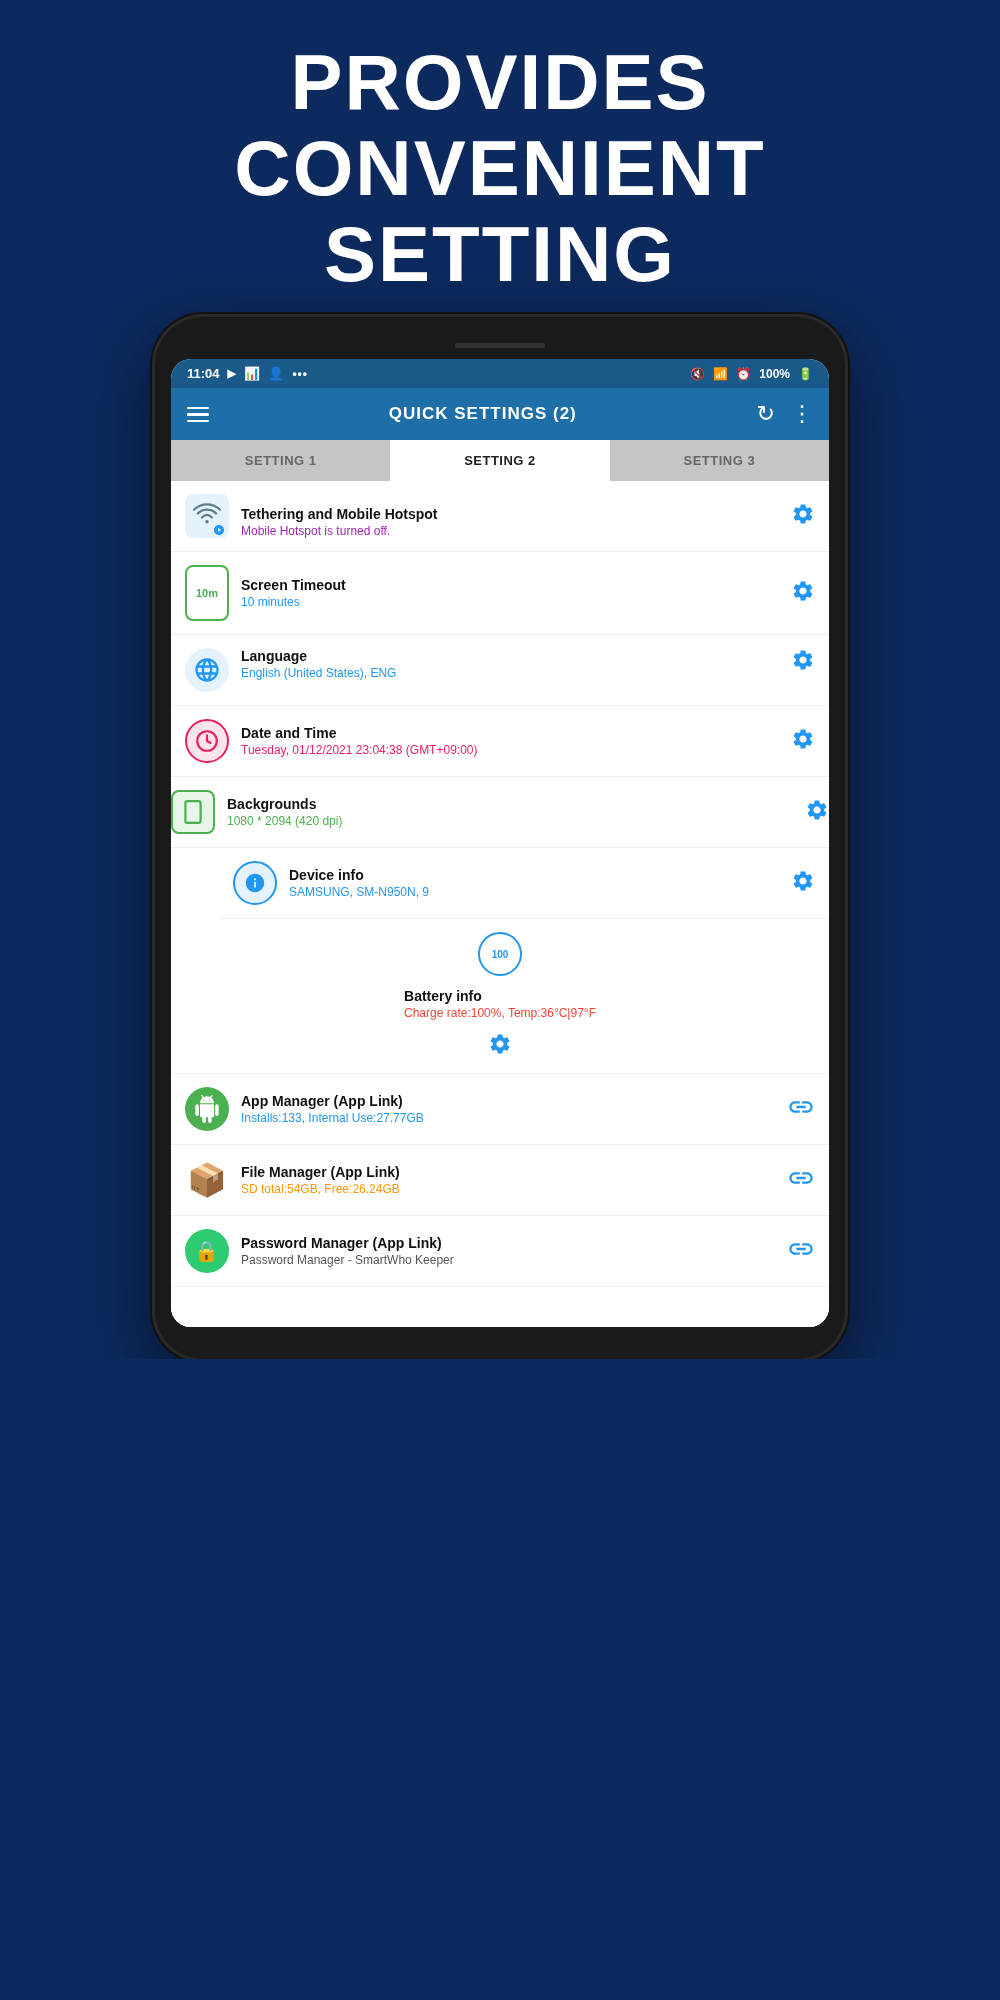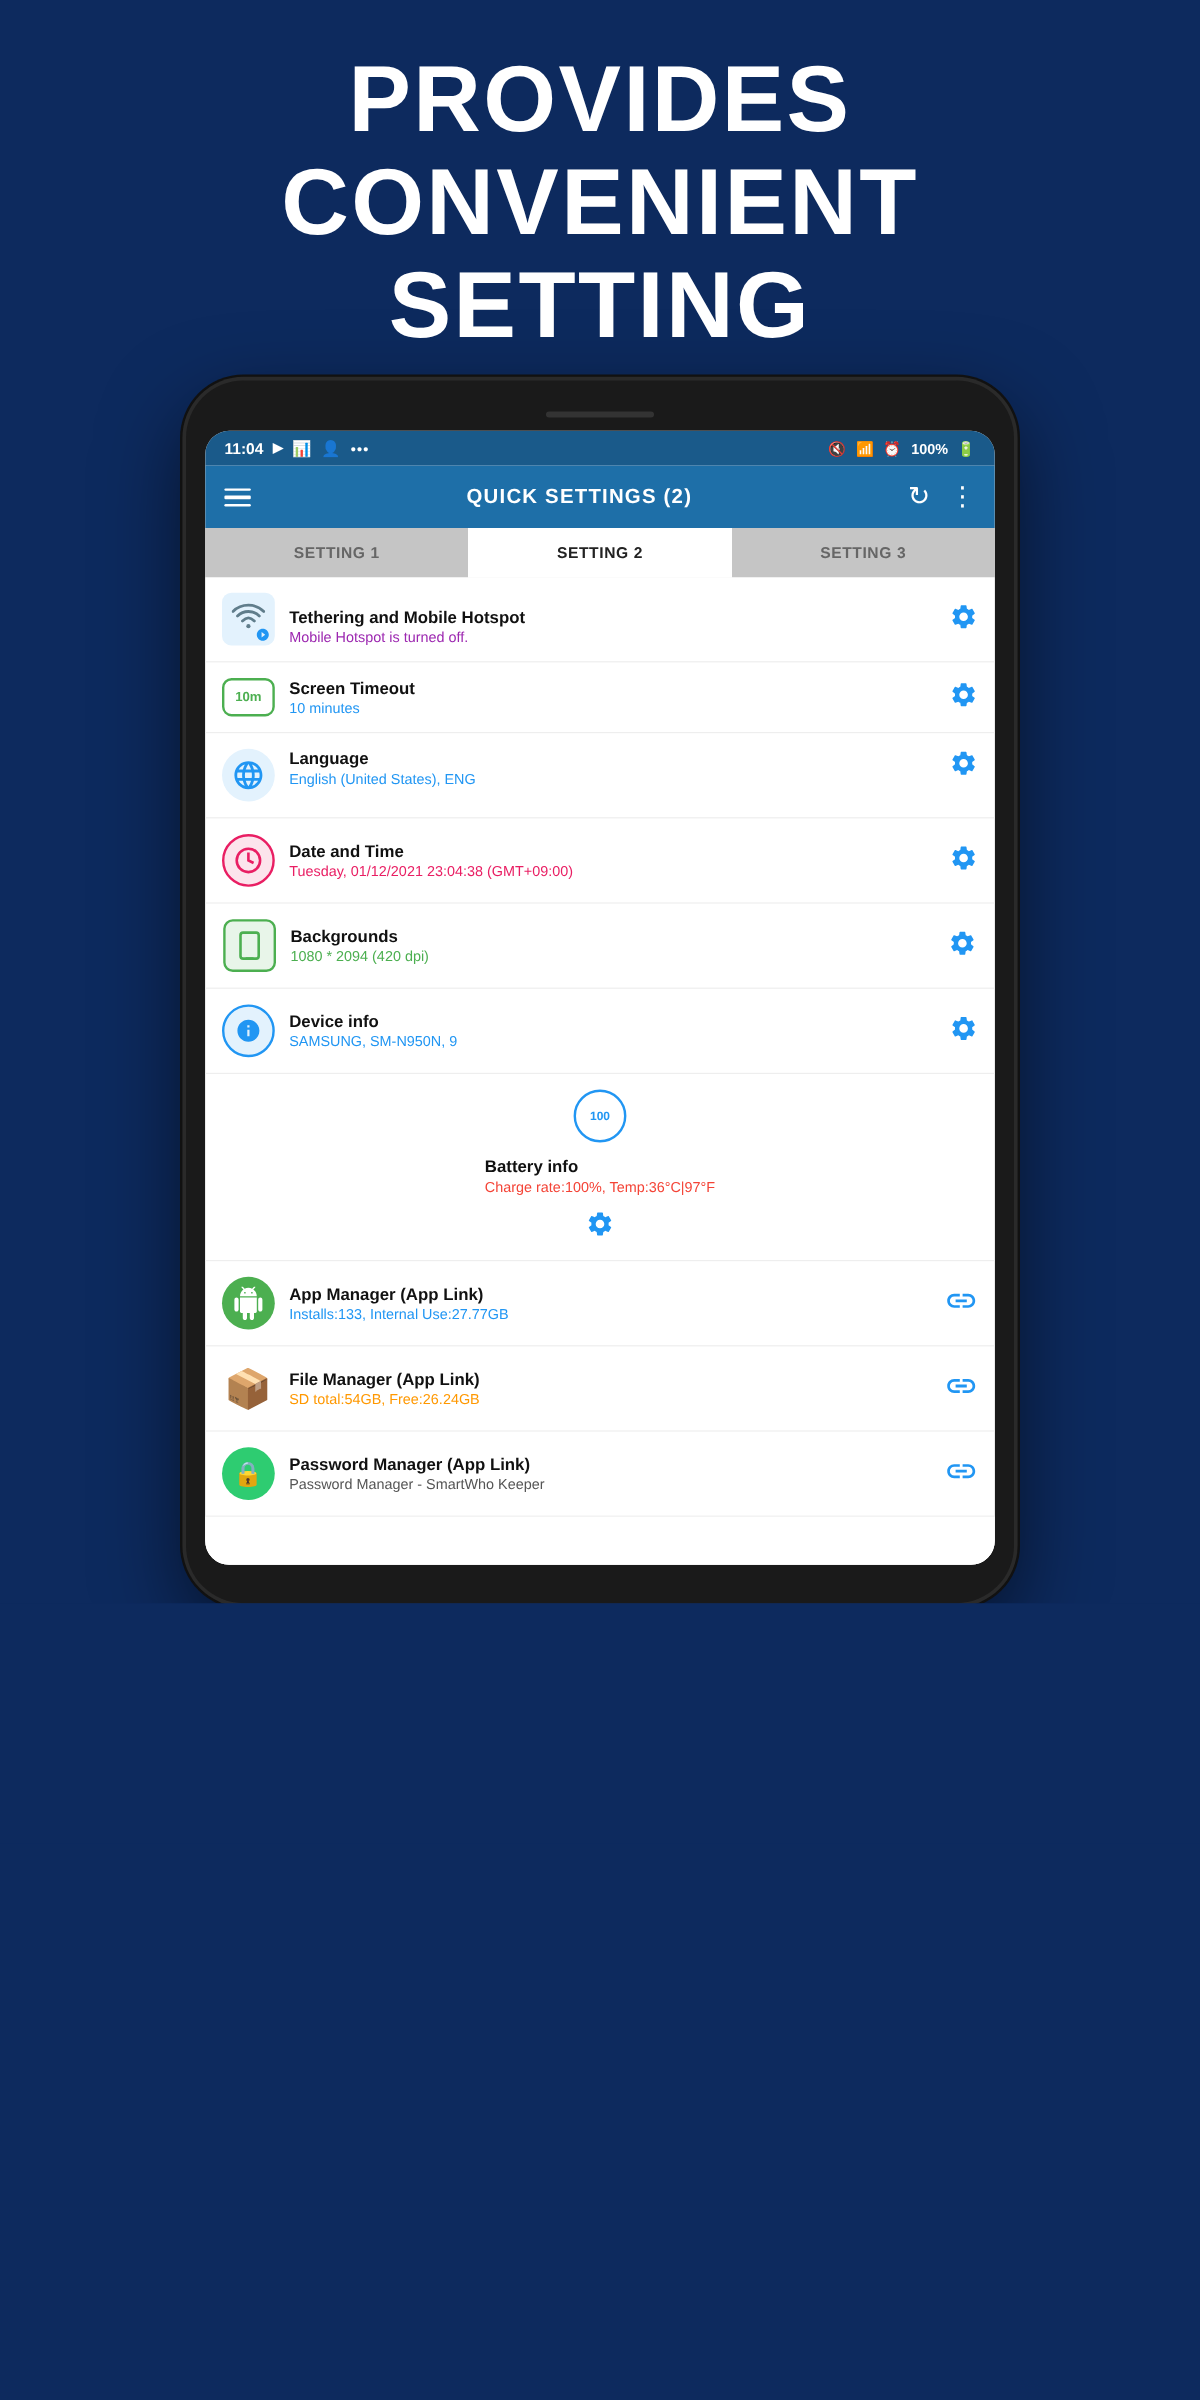--- a/index.html
+++ b/index.html
@@ -109,21 +109,21 @@
           <div style="font-size:12px;" class="color-purple">Mobile Hotspot is turned off.</div>
         </div>
         <div>
           <svg class="gear-svg" viewBox="0 0 24 24">
               <path d="M19.14 12.94c.04-.3.06-.61.06-.94 0-.32-.02-.64-.07-.94l2.03-1.58c.18-.14.23-.41.12-.61l-1.92-3.32c-.12-.22-.37-.29-.59-.22l-2.39.96c-.5-.38-1.03-.7-1.62-.94l-.36-2.54c-.04-.24-.24-.41-.48-.41h-3.84c-.24 0-.43.17-.47.41l-.36 2.54c-.59.24-1.13.57-1.62.94l-2.39-.96c-.22-.08-.47 0-.59.22L2.74 8.87c-.12.21-.08.47.12.61l2.03 1.58c-.05.3-.09.63-.09.94s.02.64.07.94l-2.03 1.58c-.18.14-.23.41-.12.61l1.92 3.32c.12.22.37.29.59.22l2.39-.96c.5.38 1.03.7 1.62.94l.36 2.54c.05.24.24.41.48.41h3.84c.24 0 .44-.17.47-.41l.36-2.54c.59-.24 1.13-.56 1.62-.94l2.39.96c.22.08.47 0 .59-.22l1.92-3.32c.12-.22.07-.47-.12-.61l-2.01-1.58zM12 15.6c-1.98 0-3.6-1.62-3.6-3.6s1.62-3.6 3.6-3.6 3.6 1.62 3.6 3.6-1.62 3.6-3.6 3.6z"></path>
             </svg>
         </div>
       </div>
 
       <div style="display:flex; align-items:center; padding:13px 14px; border-bottom:1px solid #eee; gap:12px; cursor:pointer;">
-        <div style="width:44px; height:32px; border:2.5px solid #4caf50; border-radius:8px; display:flex; align-items:center; justify-content:center; flex-shrink:0; font-size:11px; font-weight:900; color:#4caf50; text-align:center; line-height:1.1;">10m</div>
+        <div style="width:44px; height:56px; border:2.5px solid #4caf50; border-radius:8px; display:flex; align-items:center; justify-content:center; flex-shrink:0; font-size:11px; font-weight:900; color:#4caf50; text-align:center; line-height:1.1;">10m</div>
         <div style="flex:1;">
           <div style="font-size:14px; font-weight:700; color:#111; margin-bottom:2px;">Screen Timeout</div>
           <div style="font-size:12px; color:#2196f3;">10 minutes</div>
         </div>
         <div>
           <svg class="gear-svg" viewBox="0 0 24 24">
               <path d="M19.14 12.94c.04-.3.06-.61.06-.94 0-.32-.02-.64-.07-.94l2.03-1.58c.18-.14.23-.41.12-.61l-1.92-3.32c-.12-.22-.37-.29-.59-.22l-2.39.96c-.5-.38-1.03-.7-1.62-.94l-.36-2.54c-.04-.24-.24-.41-.48-.41h-3.84c-.24 0-.43.17-.47.41l-.36 2.54c-.59.24-1.13.57-1.62.94l-2.39-.96c-.22-.08-.47 0-.59.22L2.74 8.87c-.12.21-.08.47.12.61l2.03 1.58c-.05.3-.09.63-.09.94s.02.64.07.94l-2.03 1.58c-.18.14-.23.41-.12.61l1.92 3.32c.12.22.37.29.59.22l2.39-.96c.5.38 1.03.7 1.62.94l.36 2.54c.05.24.24.41.48.41h3.84c.24 0 .44-.17.47-.41l.36-2.54c.59-.24 1.13-.56 1.62-.94l2.39.96c.22.08.47 0 .59-.22l1.92-3.32c.12-.22.07-.47-.12-.61l-2.01-1.58zM12 15.6c-1.98 0-3.6-1.62-3.6-3.6s1.62-3.6 3.6-3.6 3.6 1.62 3.6 3.6-1.62 3.6-3.6 3.6z"></path>
             </svg>
         </div>
       </div>
@@ -156,39 +156,39 @@
           <div style="font-size:14px; font-weight:700; color:#111; margin-bottom:2px;">Date and Time</div>
           <div style="font-size:12px; color:#e91e63;">Tuesday,  01/12/2021 23:04:38  (GMT+09:00)</div>
         </div>
         <div>
           <svg class="gear-svg" viewBox="0 0 24 24">
               <path d="M19.14 12.94c.04-.3.06-.61.06-.94 0-.32-.02-.64-.07-.94l2.03-1.58c.18-.14.23-.41.12-.61l-1.92-3.32c-.12-.22-.37-.29-.59-.22l-2.39.96c-.5-.38-1.03-.7-1.62-.94l-.36-2.54c-.04-.24-.24-.41-.48-.41h-3.84c-.24 0-.43.17-.47.41l-.36 2.54c-.59.24-1.13.57-1.62.94l-2.39-.96c-.22-.08-.47 0-.59.22L2.74 8.87c-.12.21-.08.47.12.61l2.03 1.58c-.05.3-.09.63-.09.94s.02.64.07.94l-2.03 1.58c-.18.14-.23.41-.12.61l1.92 3.32c.12.22.37.29.59.22l2.39-.96c.5.38 1.03.7 1.62.94l.36 2.54c.05.24.24.41.48.41h3.84c.24 0 .44-.17.47-.41l.36-2.54c.59-.24 1.13-.56 1.62-.94l2.39.96c.22.08.47 0 .59-.22l1.92-3.32c.12-.22.07-.47-.12-.61l-2.01-1.58zM12 15.6c-1.98 0-3.6-1.62-3.6-3.6s1.62-3.6 3.6-3.6 3.6 1.62 3.6 3.6-1.62 3.6-3.6 3.6z"></path>
             </svg>
         </div>
       </div>
 
-      <div style="display:flex; align-items:center; padding:13px 15px; border-bottom:1px solid #eee; gap:12px; cursor:pointer;">
+      <div style="display:flex; align-items:center; padding:13px 0; border-bottom:1px solid #eee; gap:12px; cursor:pointer;">
         <div style="width:44px; height:44px; border-radius:8px; background:#e8f5e9; border:2px solid #4caf50; display:flex; align-items:center; justify-content:center; flex-shrink:0;">
           <svg width="26" height="26" viewBox="0 0 24 24" fill="#4caf50">
             <rect x="5" y="2" width="14" height="20" rx="2" ry="2" fill="none" stroke="#4caf50" stroke-width="2"></rect>
             <line x1="9" y1="22" x2="15" y2="22" stroke="#4caf50" stroke-width="2"></line>
           </svg>
         </div>
         <div style="flex:1;">
           <div style="font-size:14px; font-weight:700; color:#111; margin-bottom:2px;">Backgrounds</div>
           <div style="font-size:12px; color:#4caf50;">1080 * 2094  (420 dpi)</div>
         </div>
         <div>
           <svg class="gear-svg" viewBox="0 0 24 24">
               <path d="M19.14 12.94c.04-.3.06-.61.06-.94 0-.32-.02-.64-.07-.94l2.03-1.58c.18-.14.23-.41.12-.61l-1.92-3.32c-.12-.22-.37-.29-.59-.22l-2.39.96c-.5-.38-1.03-.7-1.62-.94l-.36-2.54c-.04-.24-.24-.41-.48-.41h-3.84c-.24 0-.43.17-.47.41l-.36 2.54c-.59.24-1.13.57-1.62.94l-2.39-.96c-.22-.08-.47 0-.59.22L2.74 8.87c-.12.21-.08.47.12.61l2.03 1.58c-.05.3-.09.63-.09.94s.02.64.07.94l-2.03 1.58c-.18.14-.23.41-.12.61l1.92 3.32c.12.22.37.29.59.22l2.39-.96c.5.38 1.03.7 1.62.94l.36 2.54c.05.24.24.41.48.41h3.84c.24 0 .44-.17.47-.41l.36-2.54c.59-.24 1.13-.56 1.62-.94l2.39.96c.22.08.47 0 .59-.22l1.92-3.32c.12-.22.07-.47-.12-.61l-2.01-1.58zM12 15.6c-1.98 0-3.6-1.62-3.6-3.6s1.62-3.6 3.6-3.6 3.6 1.62 3.6 3.6-1.62 3.6-3.6 3.6z"></path>
             </svg>
         </div>
       </div>
 
-      <div style="display:flex; align-items:center; padding:13px 14px; border-bottom:1px solid #eee; gap:12px; cursor:pointer;">
+      <div style="display:flex; align-items:center; padding:13px 14px; border-bottom:1px solid #eee; gap:12px; cursor:pointer;margin-left:48px;">
         <div style="width:44px; height:44px; border-radius:50%; background:#e3f2fd; border:2px solid #2196f3; display:flex; align-items:center; justify-content:center; flex-shrink:0;">
           <svg width="22" height="22" viewBox="0 0 24 24" fill="#2196f3">
             <path d="M12 2C6.48 2 2 6.48 2 12s4.48 10 10 10 10-4.48 10-10S17.52 2 12 2zm1 15h-2v-6h2v6zm0-8h-2V7h2v2z"></path>
           </svg>
         </div>
         <div style="flex:1;">
           <div style="font-size:14px; font-weight:700; color:#111; margin-bottom:2px;">Device info</div>
           <div style="font-size:12px; color:#2196f3;">SAMSUNG, SM-N950N, 9</div>
         </div>
         <div>

